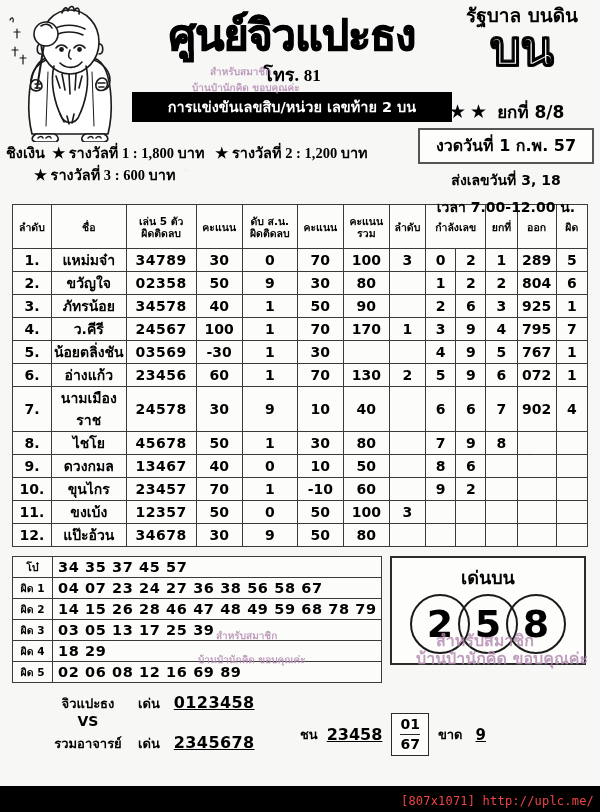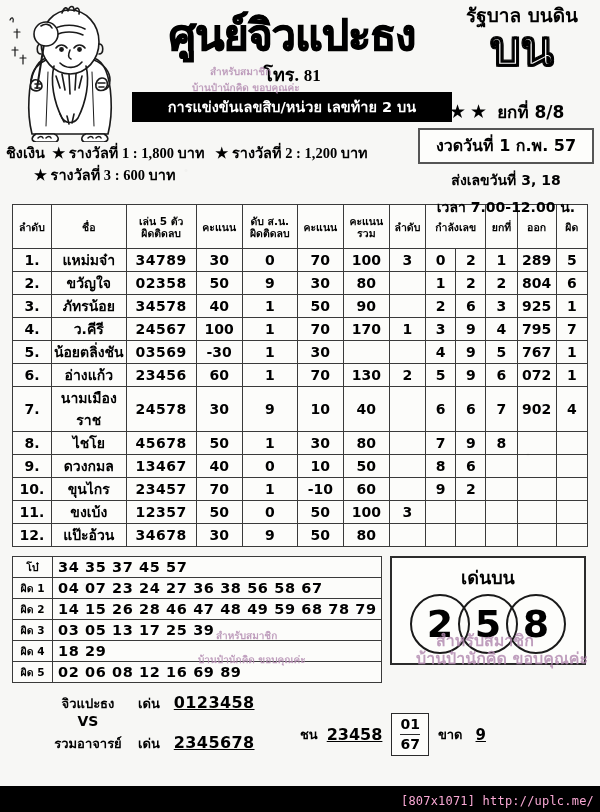--- a/index.html
+++ b/index.html
@@ -243,21 +243,21 @@
   #frac-box .bot { padding-top:1px; }
   #match-right .khad { font-size:13px; }
   #match-right .khadval { font-size:15px; text-decoration:underline; padding:0 4px; }
   
   #footer-bar {
     position:absolute; left:0; bottom:0; width:600px; height:26px;
     background:#000;
   }
   #footer-text {
     position:absolute; right:6px; bottom:4px;
-    color:#f9a8d4;
+    color:#ef4444;
     font-family:"DejaVu Sans Mono", monospace;
     font-size:12px;
     letter-spacing:0.2px;
   }
   
   .wm {
     position:absolute;
     font-family:"DejaVu Sans", sans-serif;
     font-weight:bold;
     color:#b28ab0;

